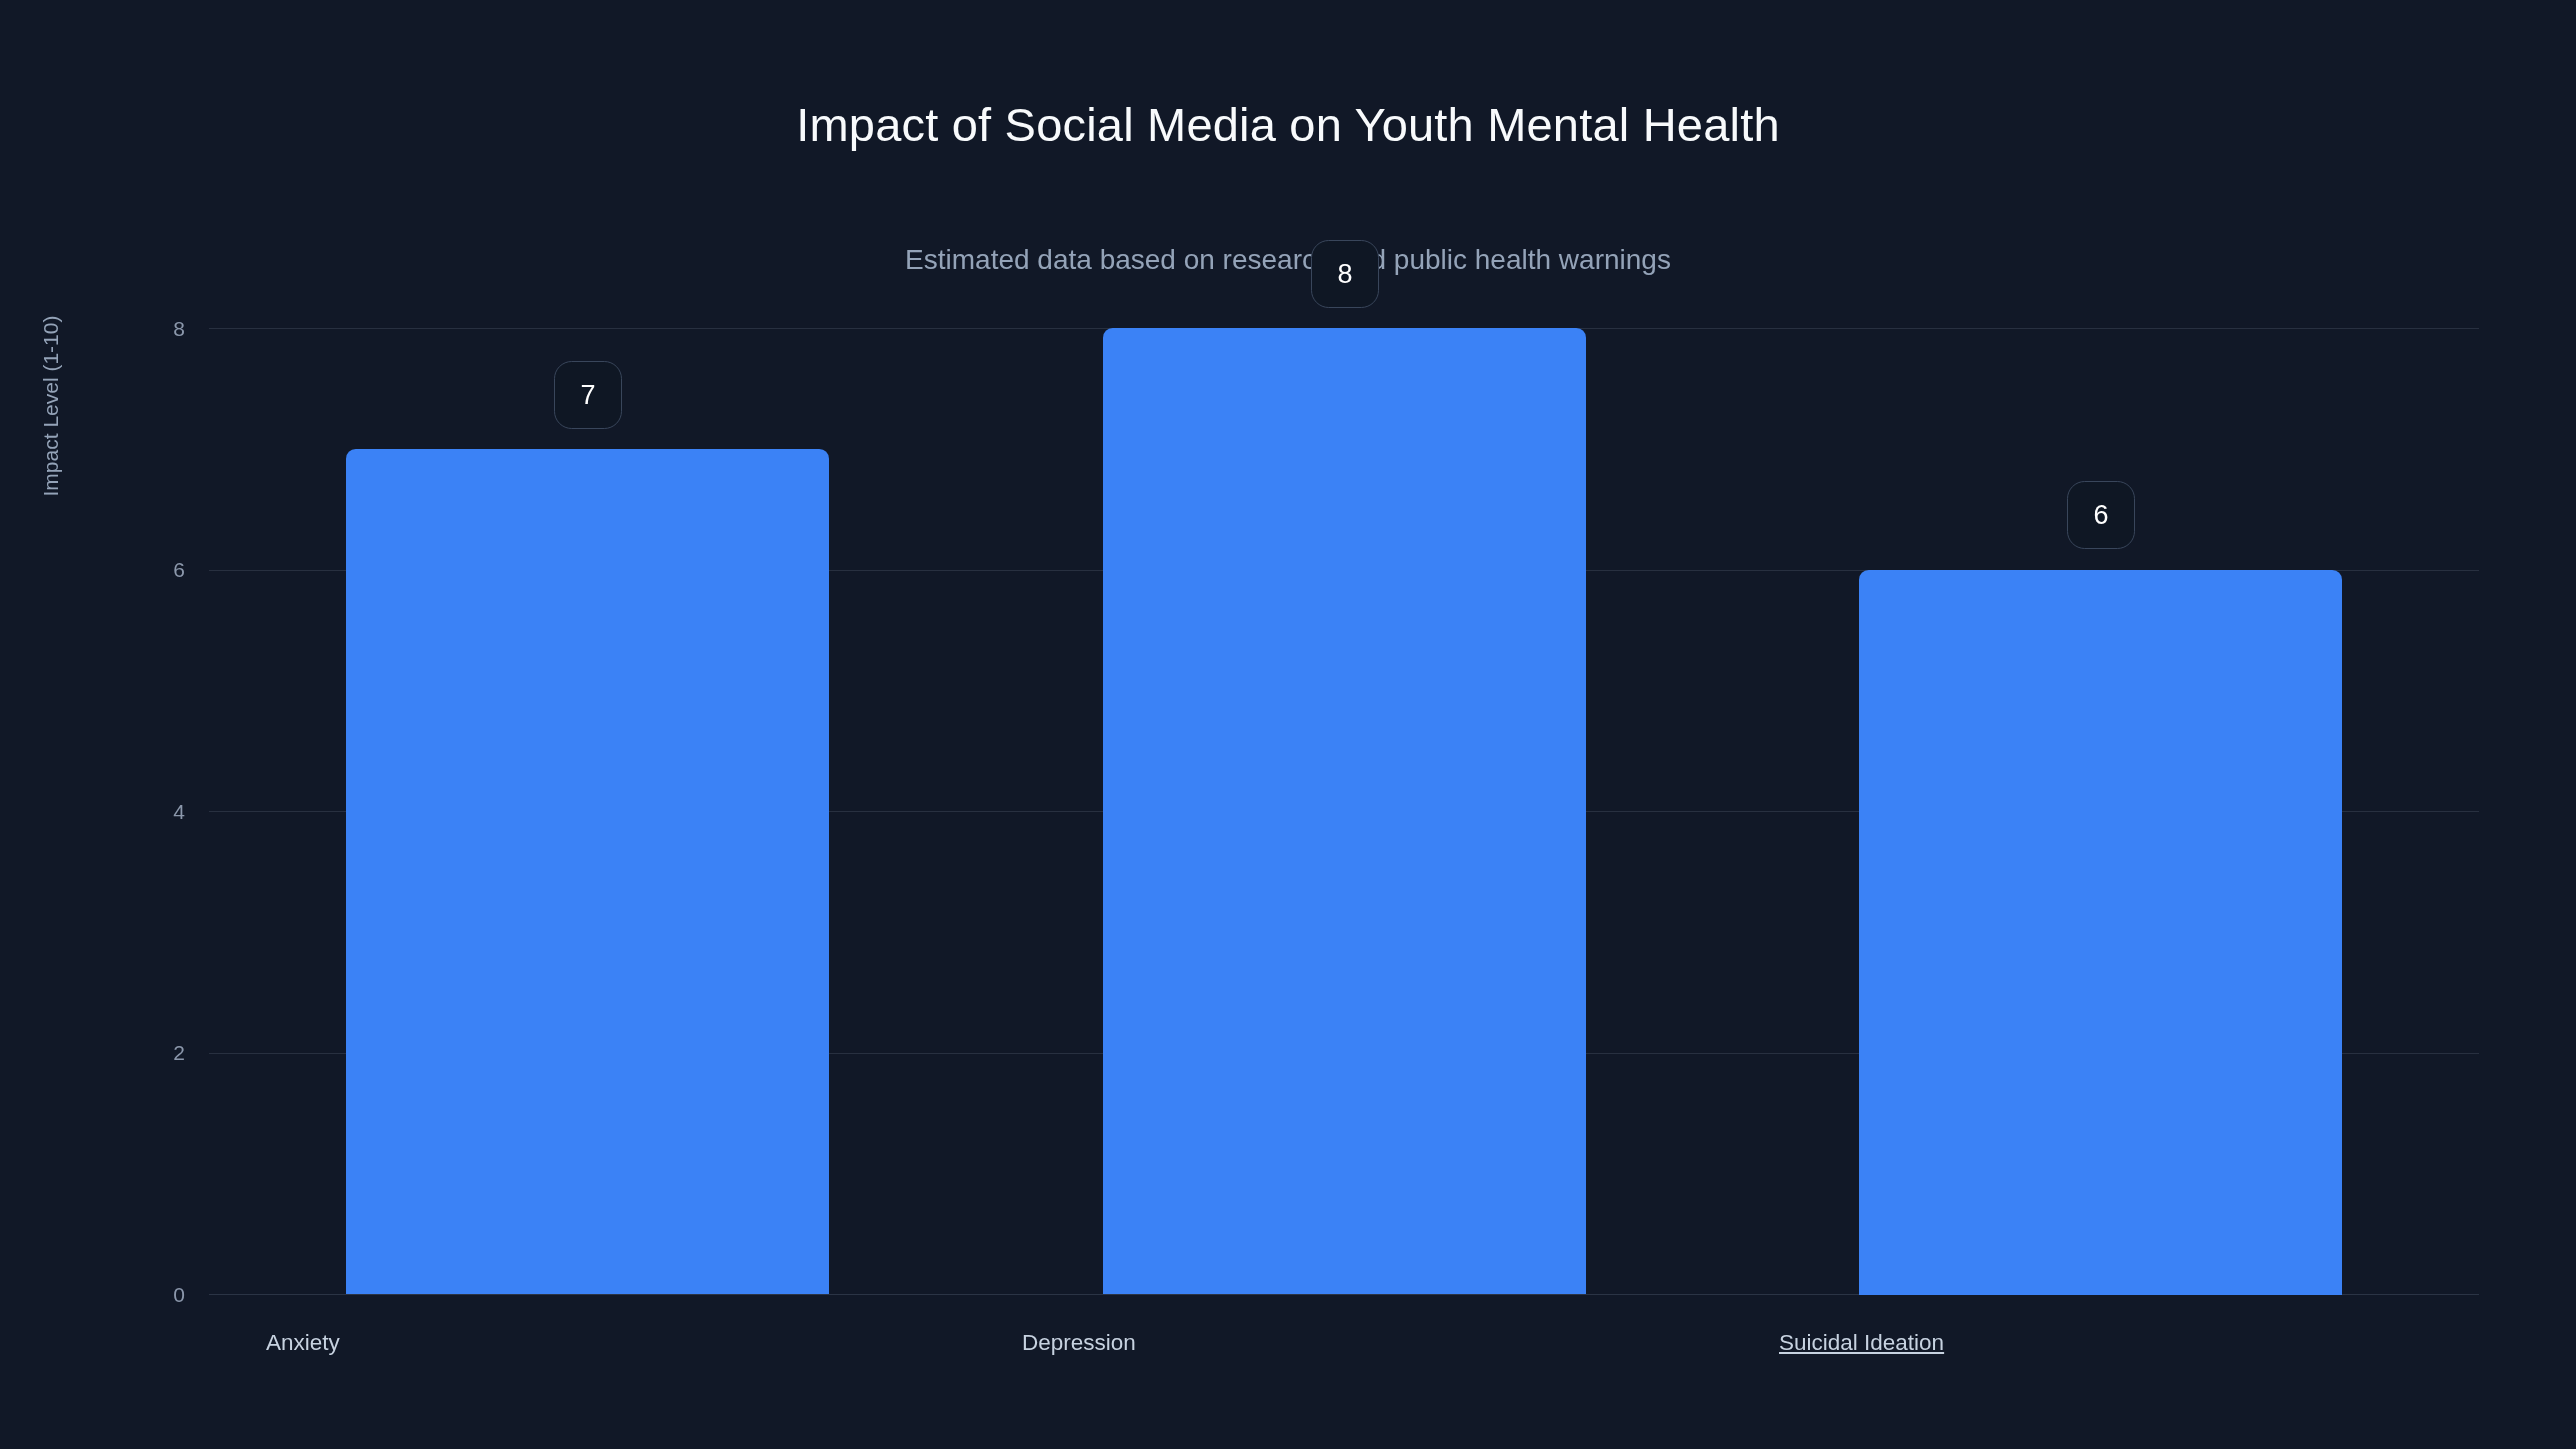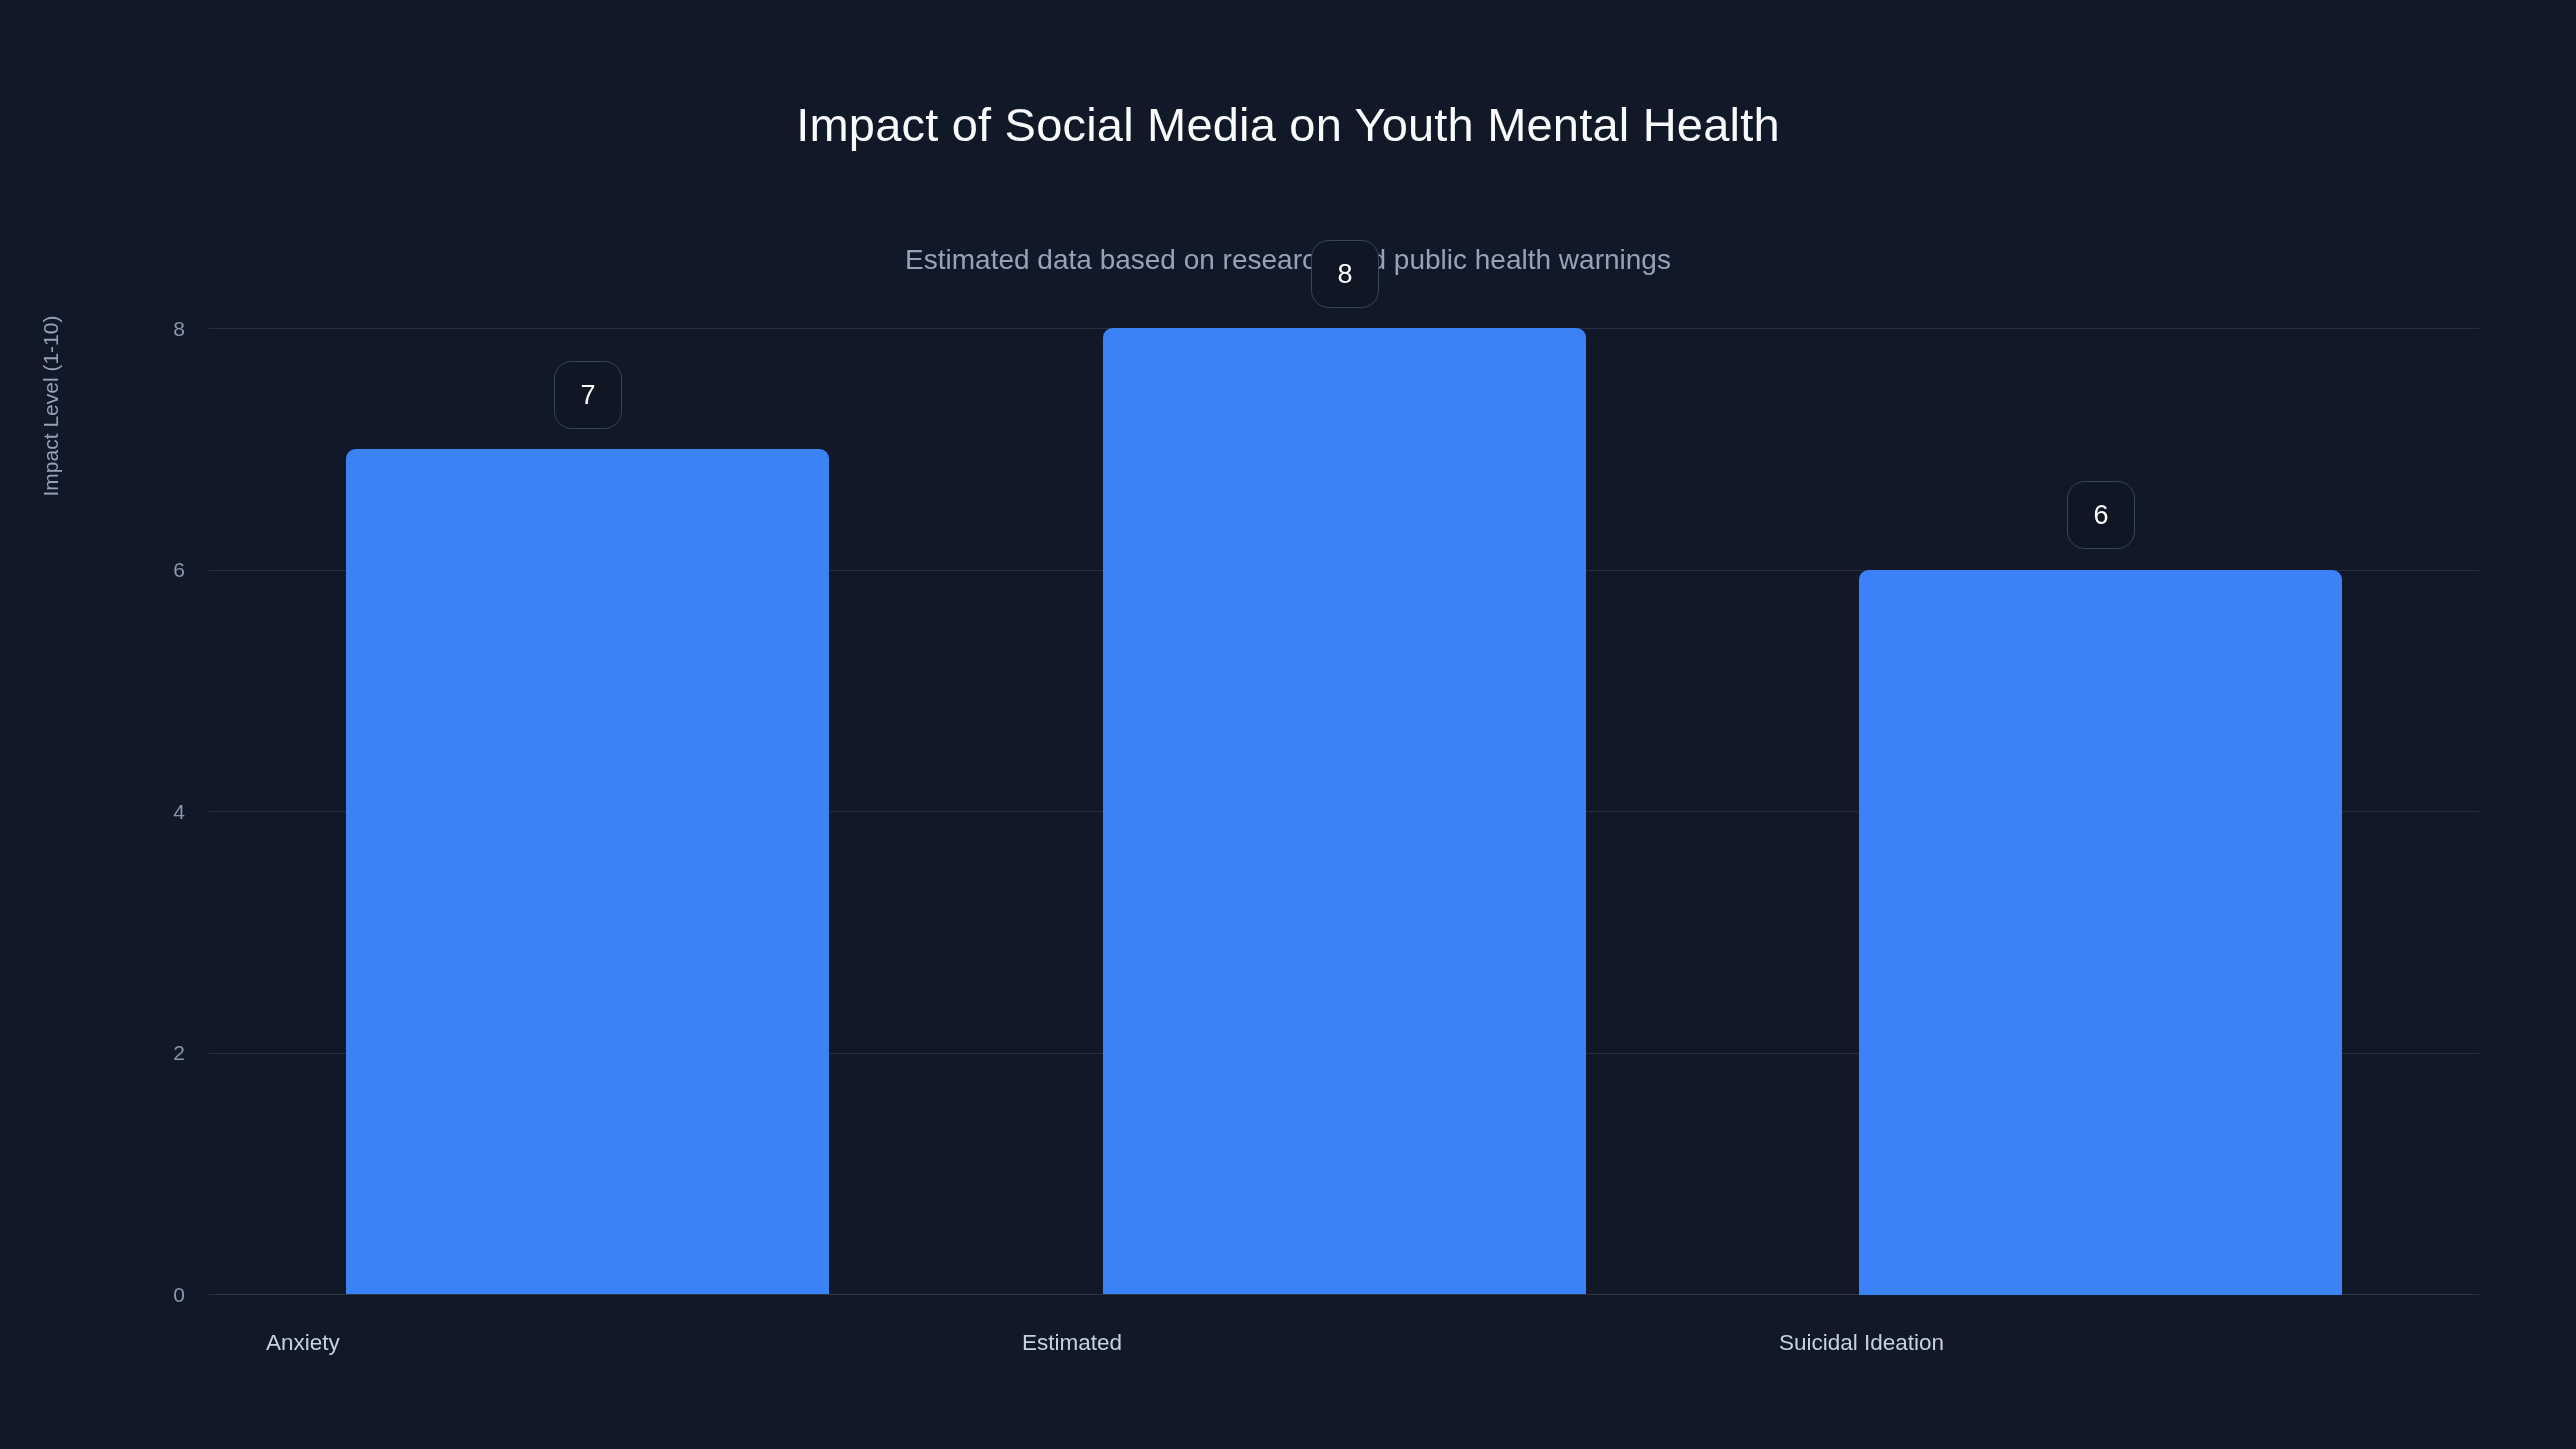--- a/index.html
+++ b/index.html
@@ -153,22 +153,22 @@
     <div class="axis-baseline"></div>
     <div id="bars">
         <div class="bar" style="left: 137px; top: 121px; width: 483px; height: 845px; background: rgb(59, 130, 246);"></div>
         <div class="bar" style="left: 894px; top: 0px; width: 483px; height: 966px; background: rgb(59, 130, 246);"></div>
         <div class="bar" style="left: 1650px; top: 242px; width: 483px; height: 725px; background: rgb(59, 130, 246);"></div>
       </div>
   </div>
 
   <div id="x-tick-labels">
       <div class="x-tick-label" style="left: 266px; width: 644px; color: rgb(199, 210, 224);">Anxiety</div>
-      <div class="x-tick-label" style="left: 1022px; width: 644px; color: rgb(199, 210, 224);">Estimated</div>
-      <div class="x-tick-label" style="left: 1779px; width: 644px; color: rgb(199, 210, 224);">Suicidal Ideation</div>
+      <div class="x-tick-label" style="left: 1022px; width: 644px; color: rgb(199, 210, 224);">Depression</div>
+      <div class="x-tick-label" style="left: 1779px; width: 644px; color: rgb(199, 210, 224); text-decoration: underline;">Suicidal Ideation</div>
     </div>
   <div id="value-badges">
       <div class="value-badge" style="left: 554px; top: 361px; border-color: rgb(57, 70, 91); background: rgb(15, 23, 36); color: rgb(255, 255, 255);">7</div>
       <div class="value-badge" style="left: 1311px; top: 240px; border-color: rgb(57, 70, 91); background: rgb(15, 23, 36); color: rgb(255, 255, 255);">8</div>
       <div class="value-badge" style="left: 2067px; top: 481px; border-color: rgb(57, 70, 91); background: rgb(15, 23, 36); color: rgb(255, 255, 255);">6</div>
     </div>
 
 </div>
 
 

